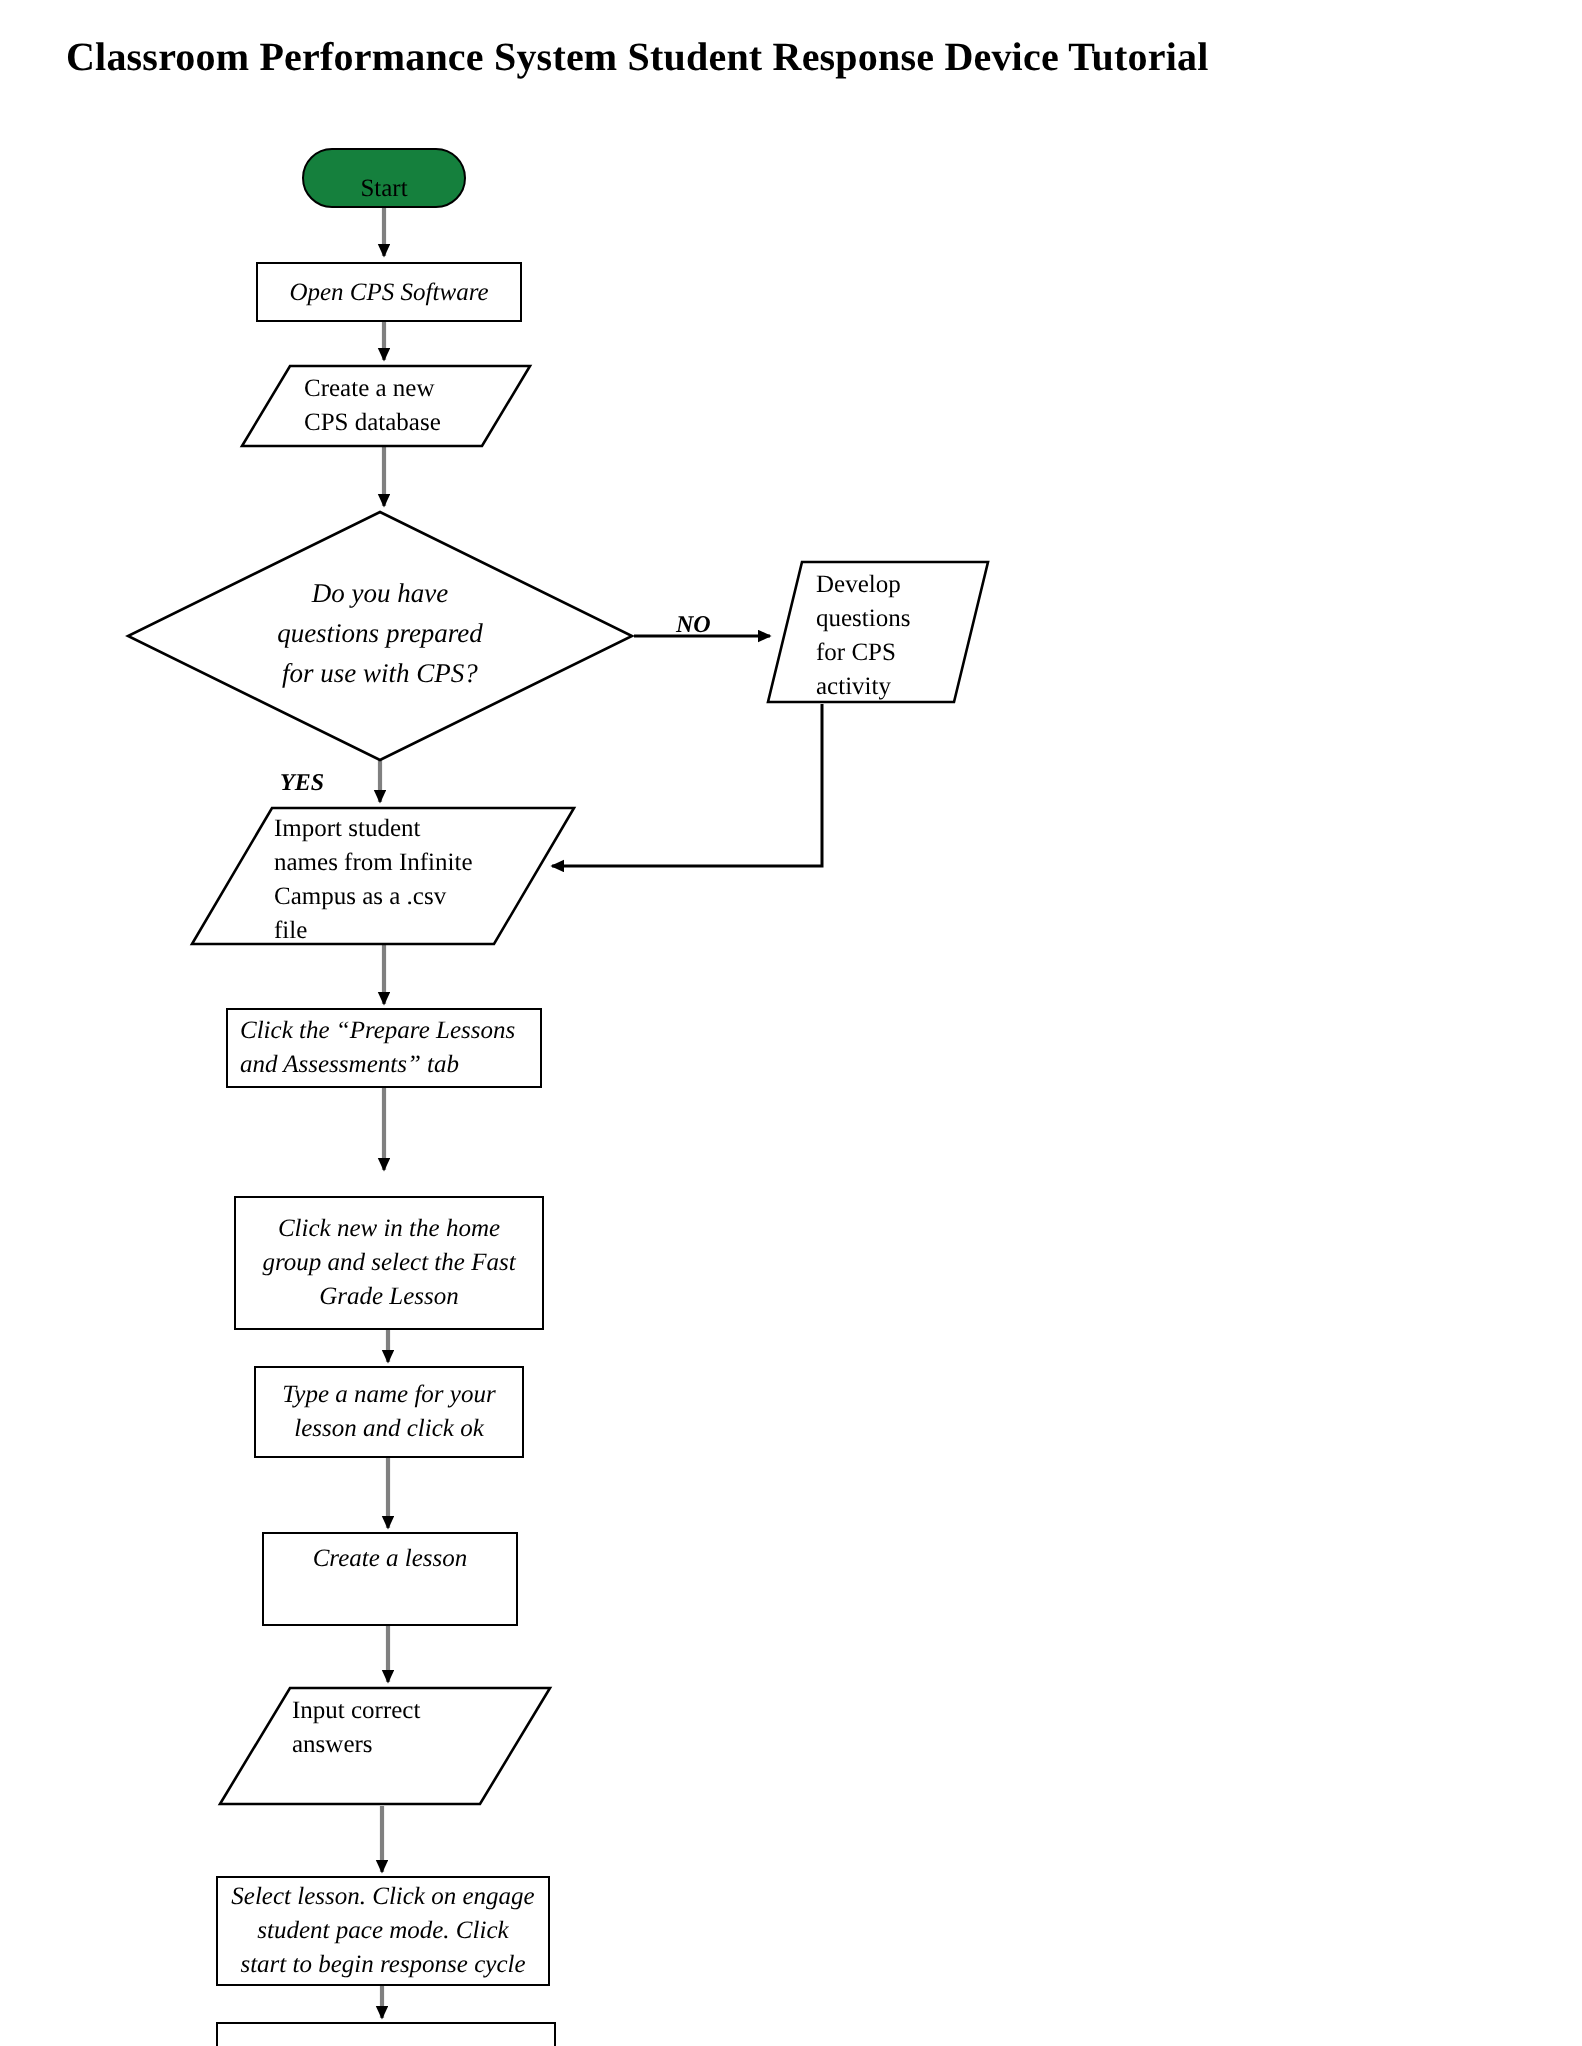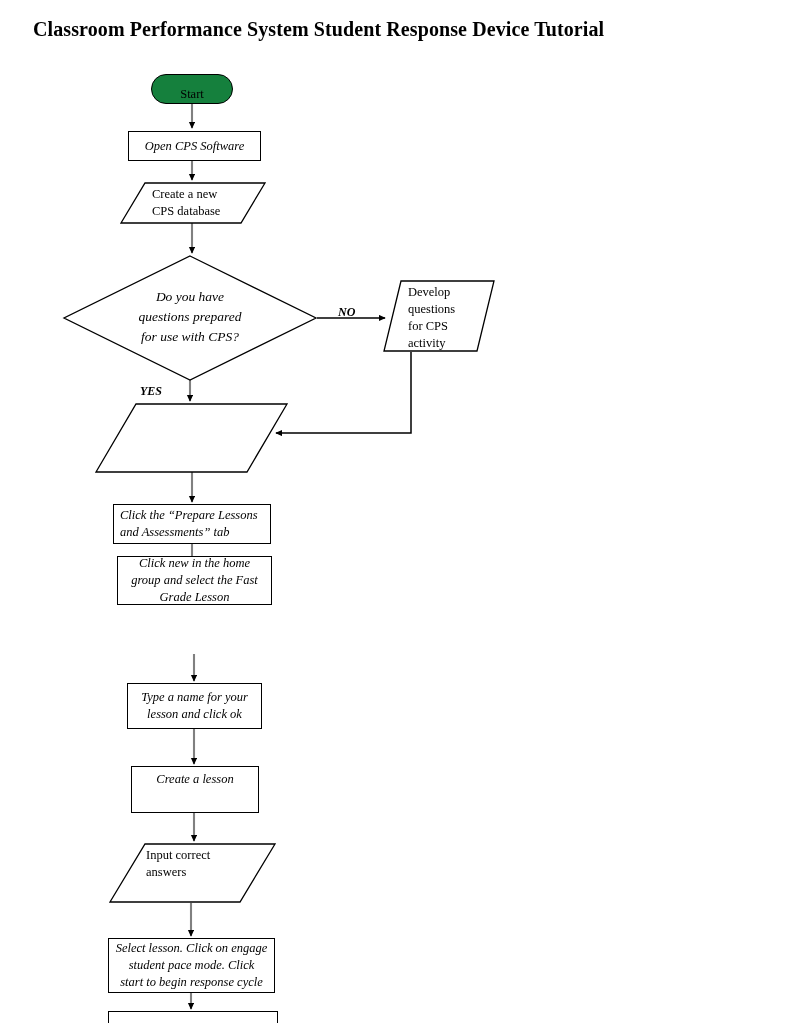--- a/index.html
+++ b/index.html
@@ -188,28 +188,32 @@
   <span class="node-label" style="display:block; margin-left:25px; margin-top:4px; line-height:17px;">Develop
 questions
 for CPS
 activity</span>
 </div>
 
 <div class="node shape-data" style="left:95px; top:403px; width:193px; height:70px;">
   <svg class="para-svg" viewBox="0 0 193 70" preserveAspectRatio="none">
     <polygon points="41,1 192,1 152,69 1,69" vector-effect="non-scaling-stroke"></polygon>
   </svg>
+  <span class="node-label" style="display:block; margin-left:42px; margin-top:3px;">Import student
+names from Infinite
+Campus as a .csv
+file</span>
 </div>
 
 <div class="node shape-process align-left v-center" style="left:113px; top:504px; width:158px; height:40px;">
   <span class="node-label pad-box">Click the “Prepare Lessons
 and Assessments” tab</span>
 </div>
 
-<div class="node shape-process v-center" style="left:117px; top:556px; width:155px; height:49px;">
+<div class="node shape-process v-center" style="left:117px; top:598px; width:155px; height:67px;">
   <span class="node-label pad-box">Click new in the home
 group and select the Fast
 Grade Lesson</span>
 </div>
 
 <div class="node shape-process v-center" style="left:127px; top:683px; width:135px; height:46px;">
   <span class="node-label pad-box">Type a name for your
 lesson and click ok</span>
 </div>
 

